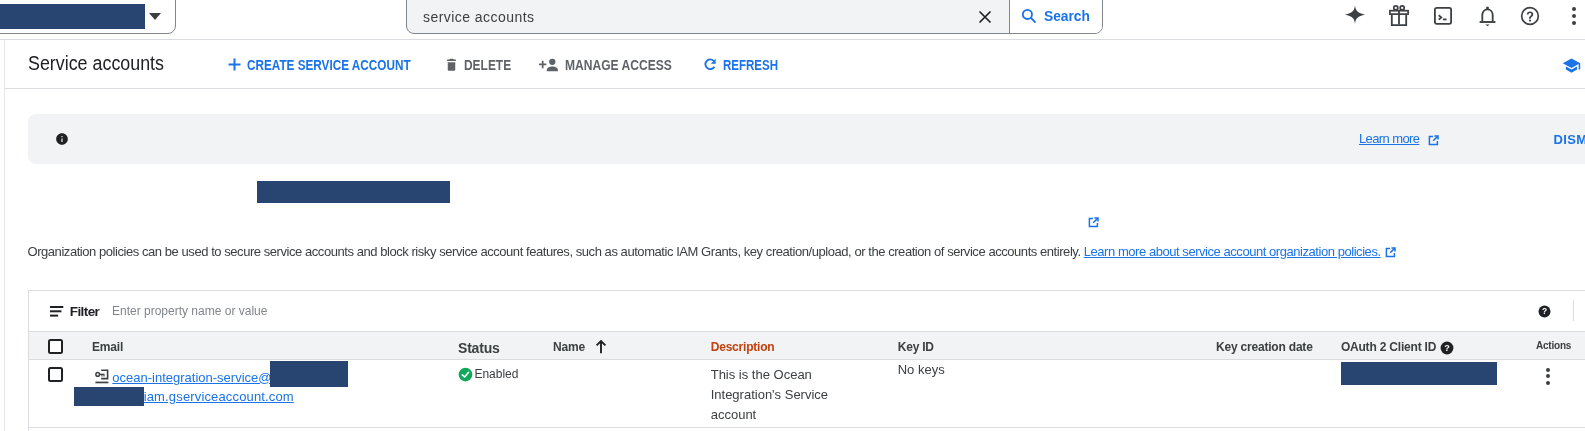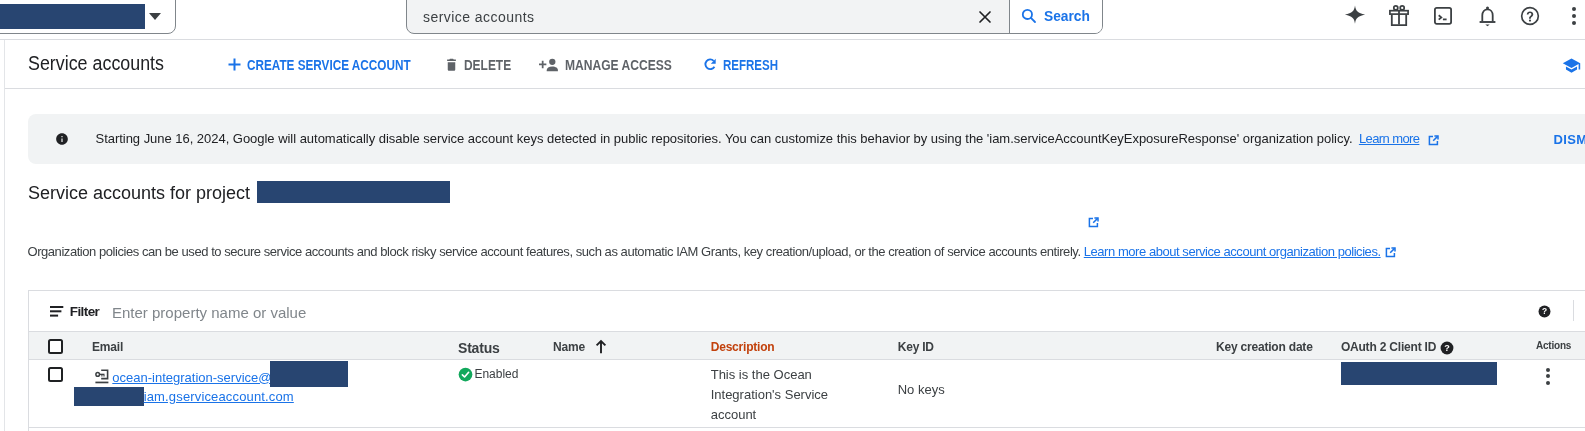--- a/index.html
+++ b/index.html
@@ -97,30 +97,28 @@
 <span class="t" style="left:723.2px;top:58.1px;font-size:14px;font-weight:bold;color:#1a73e8;transform:scaleX(0.823);transform-origin:0 0;">REFRESH</span>
 
 <svg class="abs" style="left:1562px;top:56px;" width="19" height="19" viewBox="0 0 24 24" fill="#1a73e8">
       <path d="M5 13.18v4L12 21l7-3.82v-4L12 17l-7-3.82zM12 3 1 9l11 6 9-4.91V17h2V9L12 3z"></path>
     </svg>
 
 <div class="abs" style="left:28px;top:114px;width:1570px;height:50px;background:#f1f3f4;border-radius:8px;"></div>
 <svg class="abs" style="left:55px;top:132px;" width="14" height="14" viewBox="0 0 24 24" fill="#202124">
       <path d="M12 2C6.48 2 2 6.48 2 12s4.48 10 10 10 10-4.48 10-10S17.52 2 12 2zm1 15h-2v-6h2v6zm0-8h-2V7h2v2z"></path>
     </svg>
-<span class="t" style="left:95.5px;top:132.2px;font-size:13px;color:#202124;letter-spacing:-0.03px;">Starting June 16, 2024, Google will automatically disable service account keys detected in public repositories. You can customize this behavior by using the 'iam.serviceAccountKeyExposureResponse' organization policy.</span>
 <span class="t" style="left:1358.9px;top:132.2px;font-size:13px;color:#1a73e8;text-decoration:underline;letter-spacing:-0.6px;">Learn more</span>
 <svg class="abs" style="left:1427.8px;top:134.8px;" width="11" height="11" viewBox="0 0 11 11">
       <path d="M9.4 6 V9.6 H1.4 V1.6 H5" fill="none" stroke="#1a73e8" stroke-width="1.5"></path>
       <path d="M6.4 1 H10 V4.6" fill="none" stroke="#1a73e8" stroke-width="1.5"></path>
       <line x1="5.2" y1="5.8" x2="9.6" y2="1.4" stroke="#1a73e8" stroke-width="1.5"></line>
     </svg>
 <span class="t" style="left:1553.6px;top:133px;font-size:13px;font-weight:bold;color:#1a73e8;letter-spacing:0.3px;">DISMISS</span>
 
-<span class="t" style="left:28px;top:184px;font-size:18px;color:#202124;letter-spacing:0px;">Service accounts for project</span>
 <div class="navy" style="left:257px;top:180.5px;width:193px;height:22.5px;"></div>
 
 <svg class="abs" style="left:1088.2px;top:217.2px;" width="11" height="11" viewBox="0 0 11 11">
       <path d="M9.4 6 V9.6 H1.4 V1.6 H5" fill="none" stroke="#1a73e8" stroke-width="1.5"></path>
       <path d="M6.4 1 H10 V4.6" fill="none" stroke="#1a73e8" stroke-width="1.5"></path>
       <line x1="5.2" y1="5.8" x2="9.6" y2="1.4" stroke="#1a73e8" stroke-width="1.5"></line>
     </svg>
 
 <span class="t" style="left:27.5px;top:245.1px;font-size:13px;color:#3c4043;letter-spacing:-0.444px;">Organization policies can be used to secure service accounts and block risky service account features, such as automatic IAM Grants, key creation/upload, or the creation of service accounts entirely.&nbsp;<a id="lk2" style="color:#1a73e8;text-decoration:underline;letter-spacing:-0.45px;">Learn more about service account organization policies.</a></span>
 <svg class="abs" style="left:1385.2px;top:246.8px;" width="11" height="11" viewBox="0 0 11 11">
@@ -131,21 +129,21 @@
 
 <div class="hline" style="left:28px;top:290px;width:1557px;"></div>
 <div class="vline" style="left:28px;top:290px;height:141px;background:#dadce0;"></div>
 
 <svg class="abs" style="left:49.5px;top:305.5px;" width="14" height="12" viewBox="0 0 14 12">
       <rect x="0" y="0" width="13.3" height="2" fill="#202124"></rect>
       <rect x="0" y="4.3" width="11.4" height="2" fill="#202124"></rect>
       <rect x="0" y="8.6" width="8.1" height="2" fill="#202124"></rect>
     </svg>
 <span class="t" style="left:69.8px;top:305.3px;font-size:13.5px;font-weight:bold;color:#202124;letter-spacing:-0.6px;">Filter</span>
-<span class="t" style="left:112px;top:305.4px;font-size:15px;color:#80868b;">Enter property name or value</span>
+<span class="t" style="left:112px;top:305.4px;font-size:12px;color:#80868b;">Enter property name or value</span>
 <svg class="abs" style="left:1537.5px;top:304.5px;" width="13" height="13" viewBox="0 0 24 24">
       <circle cx="12" cy="12" r="11" fill="#202124"></circle>
       <text x="12" y="17.5" text-anchor="middle" font-family="Liberation Sans" font-size="15.5" font-weight="bold" fill="#fff">?</text>
     </svg>
 <div class="vline" style="left:1573px;top:300px;height:21px;"></div>
 
 <div class="hline" style="left:29px;top:331px;width:1556px;"></div>
 
 <div class="abs" style="left:29px;top:332px;width:1556px;height:26.5px;background:#f1f3f4;"></div>
 <div class="cb" style="left:48.4px;top:339.2px;"></div>
@@ -181,21 +179,21 @@
 <span class="t" style="left:143.7px;top:389.8px;font-size:13px;color:#1a73e8;text-decoration:underline;letter-spacing:0.15px;">iam.gserviceaccount.com</span>
 
 <svg class="abs" style="left:458.3px;top:366.8px;" width="15" height="15" viewBox="0 0 24 24">
       <circle cx="12" cy="12" r="11" fill="#12a85c"></circle>
       <path d="M7 12.5 L10.5 16 L17 8.5" fill="none" stroke="#fff" stroke-width="2.6" stroke-linecap="round" stroke-linejoin="round"></path>
     </svg>
 <span class="t" style="left:474.4px;top:367.9px;font-size:12px;color:#3c4043;">Enabled</span>
 
 <div class="abs" style="left:710.7px;top:364.7px;font-size:13px;color:#3c4043;line-height:20.2px;font-family:'Liberation Sans',sans-serif;">This is the Ocean<br>Integration's Service<br>account</div>
 
-<span class="t" style="left:897.7px;top:383px;font-size:13px;color:#3c4043;">No keys</span>
+<span class="t" style="left:897.7px;top:363px;font-size:13px;color:#3c4043;">No keys</span>
 
 <div class="navy" style="left:1341.4px;top:362.2px;width:155.2px;height:22.7px;"></div>
 
 <div class="abs" style="left:1546px;top:367.7px;width:4px;height:4px;border-radius:50%;background:#3c4043;"></div>
 <div class="abs" style="left:1546px;top:374.4px;width:4px;height:4px;border-radius:50%;background:#3c4043;"></div>
 <div class="abs" style="left:1546px;top:381.2px;width:4px;height:4px;border-radius:50%;background:#3c4043;"></div>
 
 <div class="hline" style="left:29px;top:427.4px;width:1556px;"></div>
 
 </div>

